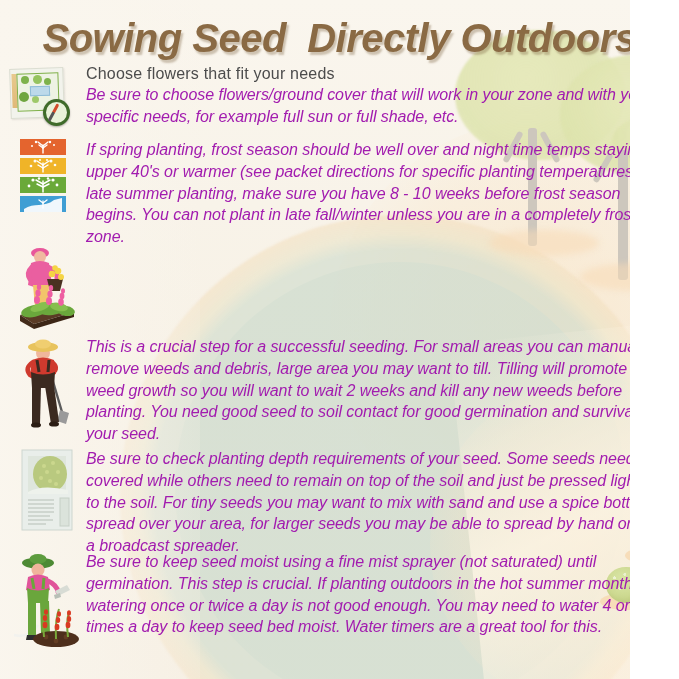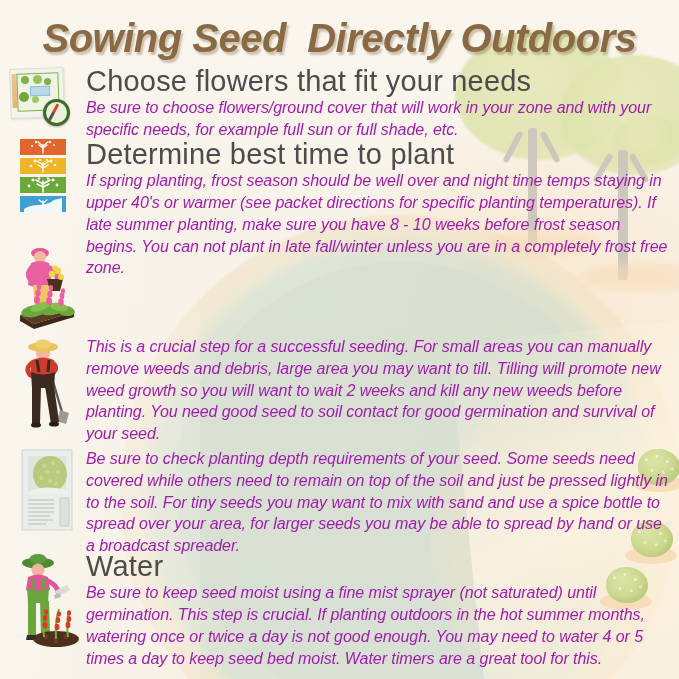--- a/index.html
+++ b/index.html
@@ -2,21 +2,21 @@
 <html><head>
 <meta charset="utf-8">
 <style>
   html, body {
     margin: 0;
     padding: 0;
     background: #ffffff;
   }
   #poster {
     position: relative;
-    width: 679px;
+    width: 630px;
     height: 679px;
     overflow: hidden;
     background: #f7f2e8;
     font-family: "Liberation Sans", sans-serif;
   }
 
   
   .bg-layer { position: absolute; pointer-events: none; }
 
   #bg-base {
@@ -138,21 +138,21 @@
   .step-icon {
     position: absolute;
     left: 0;
     top: 0;
   }
   .step-body {
     margin-left: 78px;
   }
   .step-title {
     font-family: "Liberation Sans", sans-serif;
-    font-size: 29px;
+    font-size: 16px;
     font-weight: normal;
     color: #4c4c4c;
     line-height: 1.05;
     margin: 0 0 1px 0;
     letter-spacing: .2px;
   }
   .step-text {
     font-family: "Liberation Sans", sans-serif;
     font-style: italic;
     font-size: 16px;
@@ -360,21 +360,20 @@
               <g stroke="#ffffff" stroke-width="1.3" fill="none" stroke-linecap="round">
                 <path d="M23 12 L23 5"></path>
                   <path d="M23 7 L19 4"></path>
                   <path d="M23 7 L27 4"></path>
               </g>
             </svg>
           </div>
         </div>
       </div>
       <div class="step-body">
-        <p class="step-title">Determine best time to plant</p>
         <p class="step-text">If spring planting, frost season should be well over and  night time temps staying in upper 40's or warmer (see packet directions for specific planting temperatures). If late summer planting, make sure you have 8 - 10 weeks before frost season begins. You can not plant in late fall/winter unless you are in a completely frost free zone.</p>
       </div>
     </div>
 
     <div class="step" style="top:245px;">
       <div class="step-icon" style="left:6px;">
         <svg id="icon-planter" width="64" height="86" viewBox="0 0 64 86">
 
           <ellipse cx="26" cy="8" rx="9" ry="5" fill="#e8579b"></ellipse>
           <circle cx="26" cy="12" r="6" fill="#f0b9a0"></circle>
@@ -534,19 +533,18 @@
             <ellipse cx="43" cy="76" rx="2.4" ry="3.2"></ellipse>
               <ellipse cx="44" cy="69" rx="2.2" ry="3"></ellipse>
             <ellipse cx="45" cy="63" rx="2" ry="2.8"></ellipse>
             <ellipse cx="54" cy="74" rx="2.4" ry="3.2"></ellipse>
               <ellipse cx="55" cy="68" rx="2.2" ry="3"></ellipse>
             <ellipse cx="55" cy="62" rx="2" ry="2.8"></ellipse>
           </g>
         </svg>
       </div>
       <div class="step-body">
-        <p class="step-title">Water</p>
         <p class="step-text">Be sure to keep seed moist using a fine mist sprayer (not saturated) until germination. This step is crucial. If planting outdoors in the hot summer months, watering once  or twice a day is not good enough. You may need to water 4 or 5 times a day to keep seed bed moist. Water timers are a great tool for this.</p>
       </div>
     </div>
 
   </div>
 </div>
 
 </body></html>

